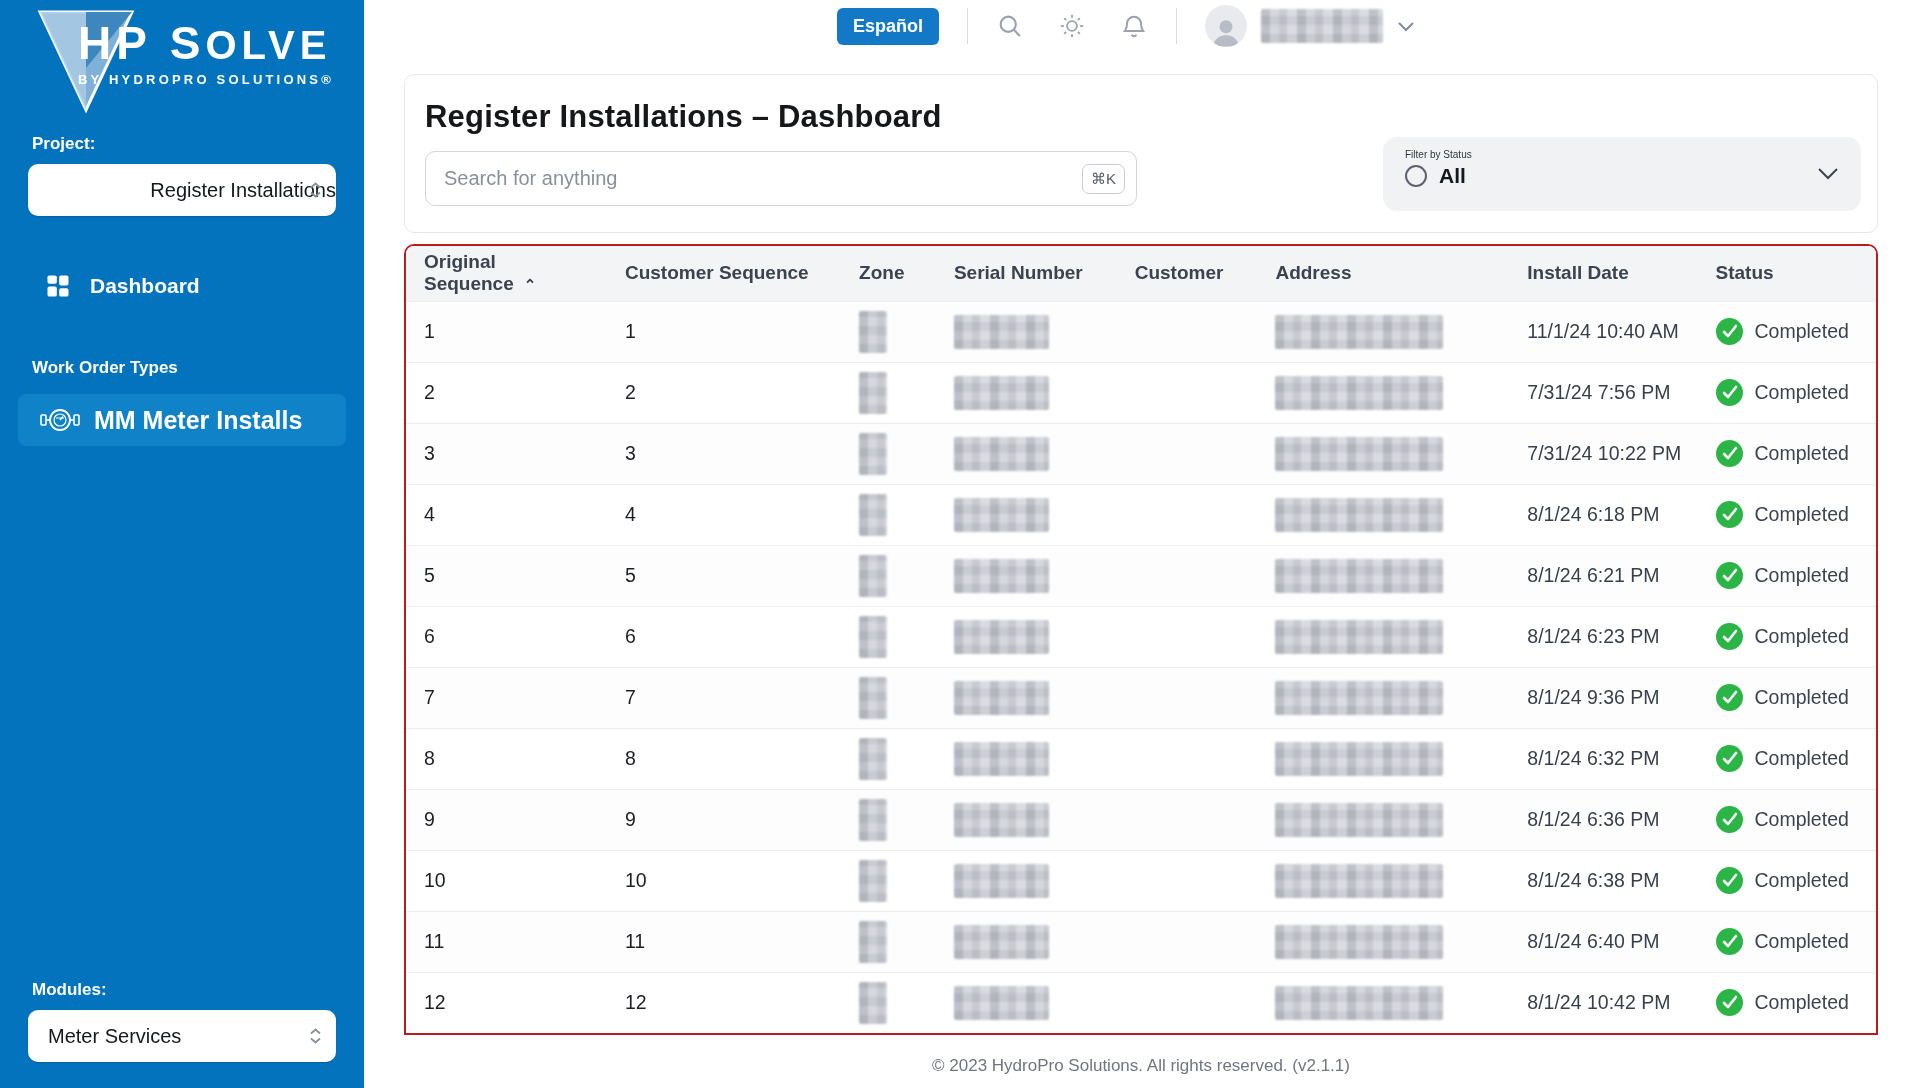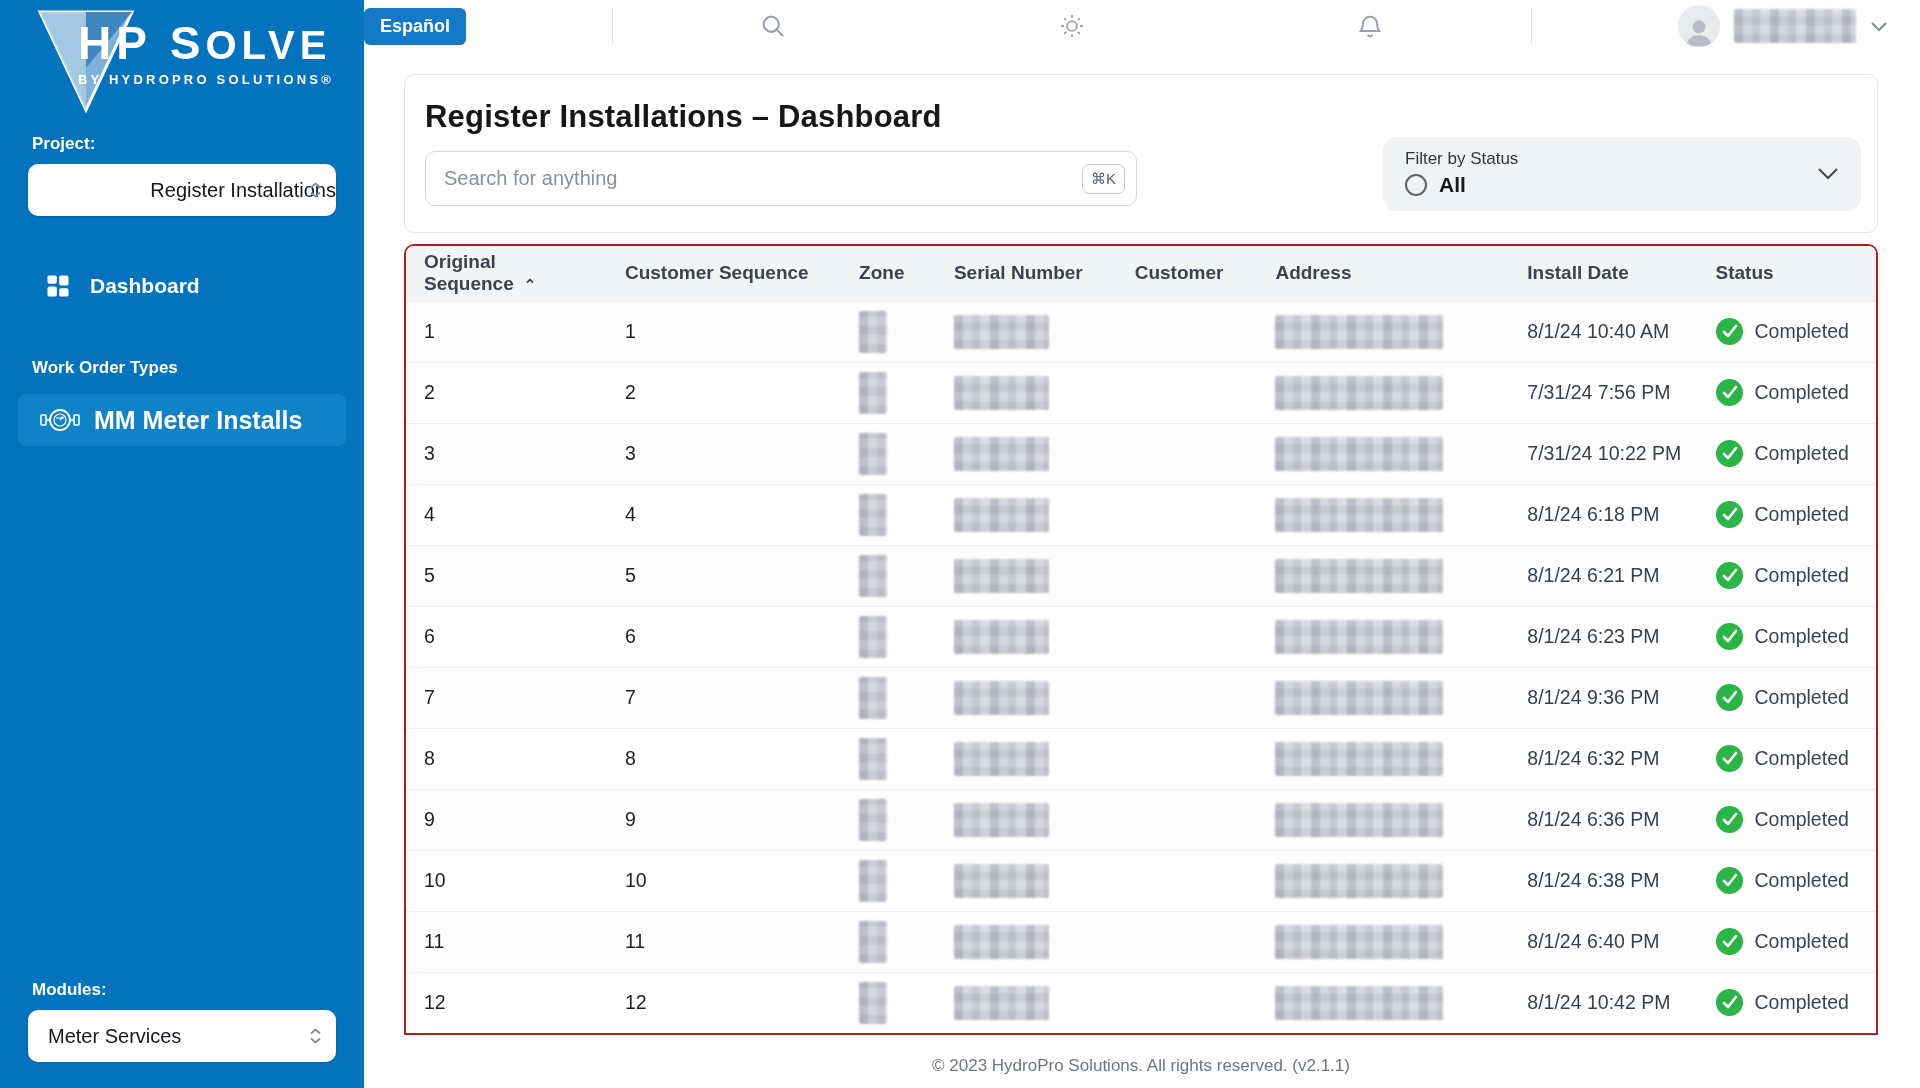--- a/index.html
+++ b/index.html
@@ -27,21 +27,21 @@
   .nav-item .lbl { font-size:21px; font-weight:700; }
   .wot-label { margin-top:58px; }
   .wo-item { margin:16px 18px 0 18px; height:52px; background:#1082C7; border-radius:8px;
              display:flex; align-items:center; gap:14px; padding-left:22px; cursor:pointer; }
   .wo-item .lbl { font-size:25px; font-weight:700; }
   .side-spacer { flex:1; }
   .modules-block { margin-bottom:26px; }
 
   
   .main { flex:1; display:flex; flex-direction:column; height:100%; }
-  .topbar { height:78px; display:flex; align-items:center; justify-content:space-between; padding-right:32px; }
+  .topbar { height:78px; display:flex; align-items:center; justify-content:center; padding-right:32px; }
   .lang-btn { background:#1379C6; color:#fff; font-size:18px; font-weight:700; border:none;
               border-radius:6px; padding:8px 16px; cursor:pointer; }
   .vdiv { width:1px; height:36px; background:#d8dade; margin:0 28px; }
   .icon-btn { background:none; border:none; cursor:pointer; color:#9aa1ac; display:flex; align-items:center; }
   .icon-gap { width:34px; }
   .user { display:flex; align-items:center; gap:14px; cursor:pointer; }
   .avatar { width:42px; height:42px; border-radius:50%; background:#e8eaee; display:flex;
             align-items:flex-end; justify-content:center; overflow:hidden; }
 
   .content { padding:22px 42px 0 40px; flex:1; display:flex; flex-direction:column;gap:11px; }
@@ -51,21 +51,21 @@
   .search-wrap { position:relative; width:712px; margin-top:16px; }
   .search-input { width:100%; height:55px; border:1.5px solid #d2d5da; border-radius:10px;
                   font-size:20px; color:#333; padding:0 70px 0 18px; outline:none;
                   font-family:"Liberation Sans",sans-serif; }
   .search-input::placeholder { color:#8a909b; }
   .kbd { position:absolute; right:12px; top:50%; transform:translateY(-50%);
          border:1px solid #c8ccd2; border-radius:7px; padding:5px 8px; font-size:15px; color:#555b66;
          background:#fff; }
   .filter-box { position:absolute; right:16px; top:62px; width:478px; height:74px; background:#f1f2f4;
                 border-radius:14px; padding:12px 54px 10px 22px; cursor:pointer; }
-  .filter-label { font-size:17px; color:#2f3540; }
+  .filter-label { font-size:10px; color:#2f3540; }
   .filter-value-row { display:flex; align-items:center; gap:12px; margin-top:4px; }
   .filter-circle { width:22px; height:22px; border:2px solid #5d646f; border-radius:50%; background:transparent; }
   .filter-value { font-size:21px; font-weight:700; color:#15181c; }
   .filter-chevron { position:absolute; right:22px; top:50%; transform:translateY(-50%); color:#3f4550; }
 
   
   .table-card { margin-top:0; border:2px solid #b91c1c; border-radius:10px 10px 0 0; overflow:hidden; }
   table { width:100%; border-collapse:collapse; table-layout:fixed; }
   thead tr { background:#f3f4f6; height:55px; }
   th { text-align:left; font-size:19px; font-weight:700; color:#3b4350; padding:0 10px; }
@@ -258,21 +258,21 @@
             </tr>
           </thead>
         <tbody>
             <tr>
               <td>1</td>
               <td>1</td>
               <td><span class="redacted r-zone"></span></td>
               <td><span class="redacted r-serial"></span></td>
               <td></td>
               <td><span class="redacted r-address"></span></td>
-              <td class="date">8/1/24 10:40 AM</td>
+              <td class="date">11/1/24 10:40 AM</td>
               <td>
                 <div class="status-cell">
                   <span class="check-badge">
                     <svg width="17" height="15" viewBox="0 0 17 15">
                       <polyline points="3,8 7,12 15,2" fill="none" stroke="#ffffff" stroke-width="2.6" stroke-linecap="round" stroke-linejoin="round"></polyline>
                     </svg>
                   </span>
                   <span>Completed</span>
                 </div>
               </td>

